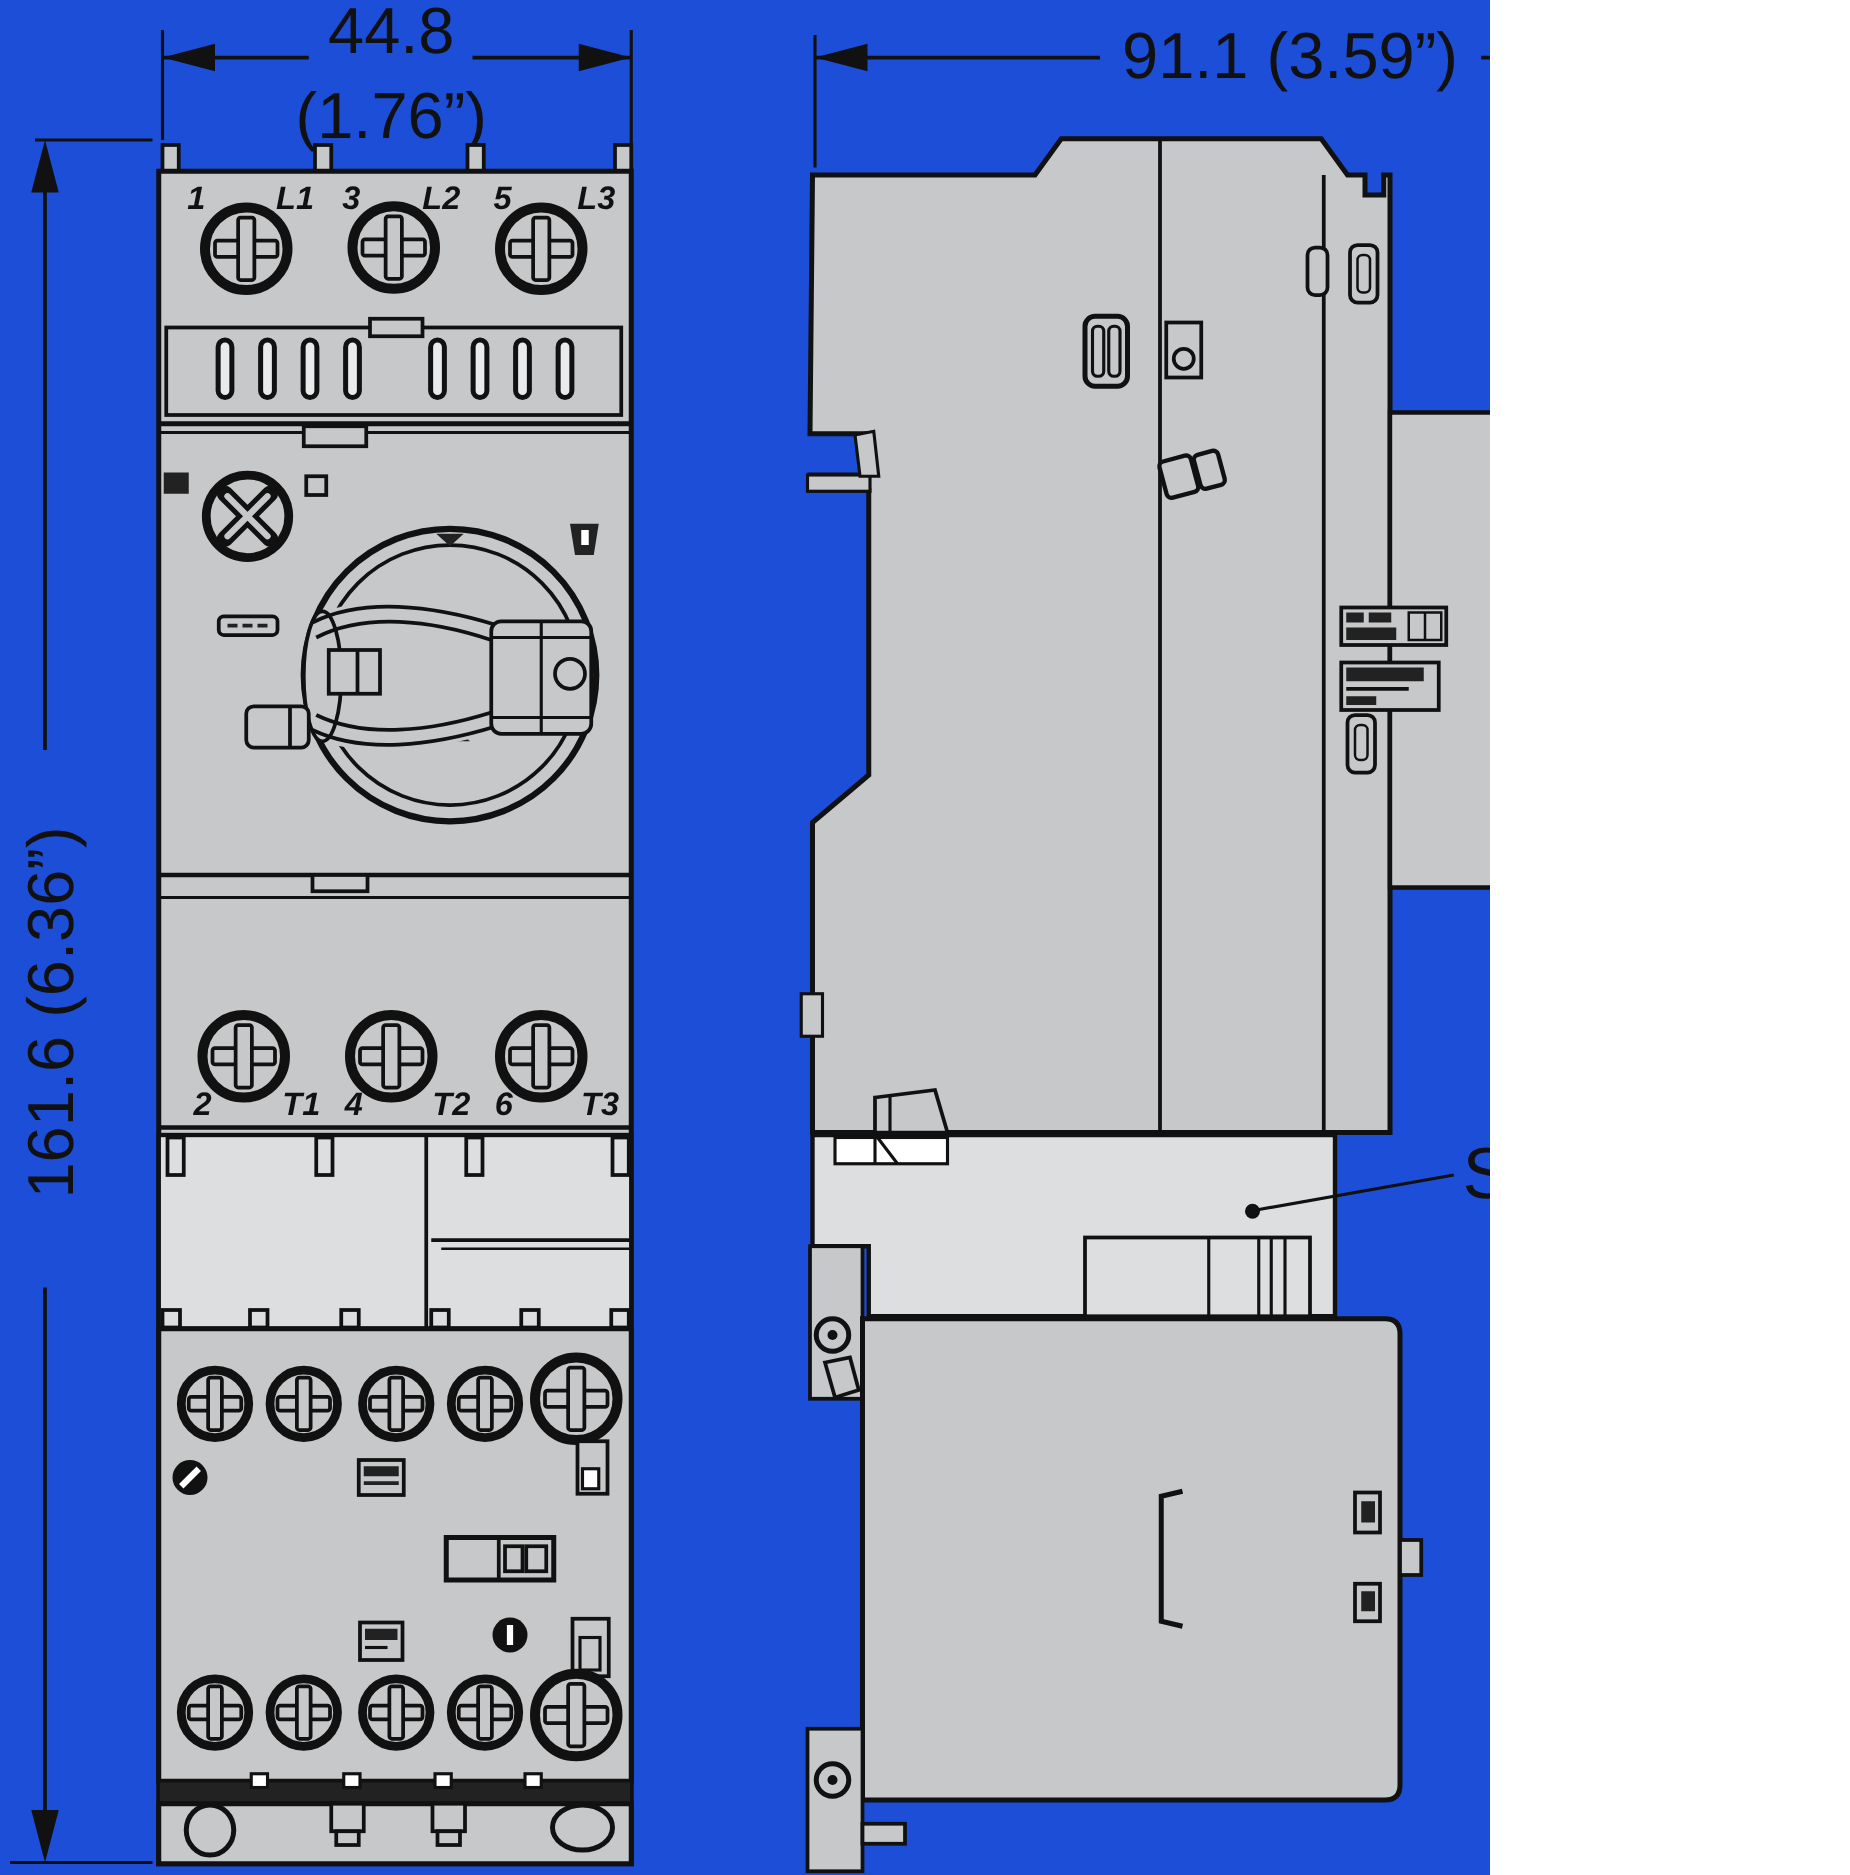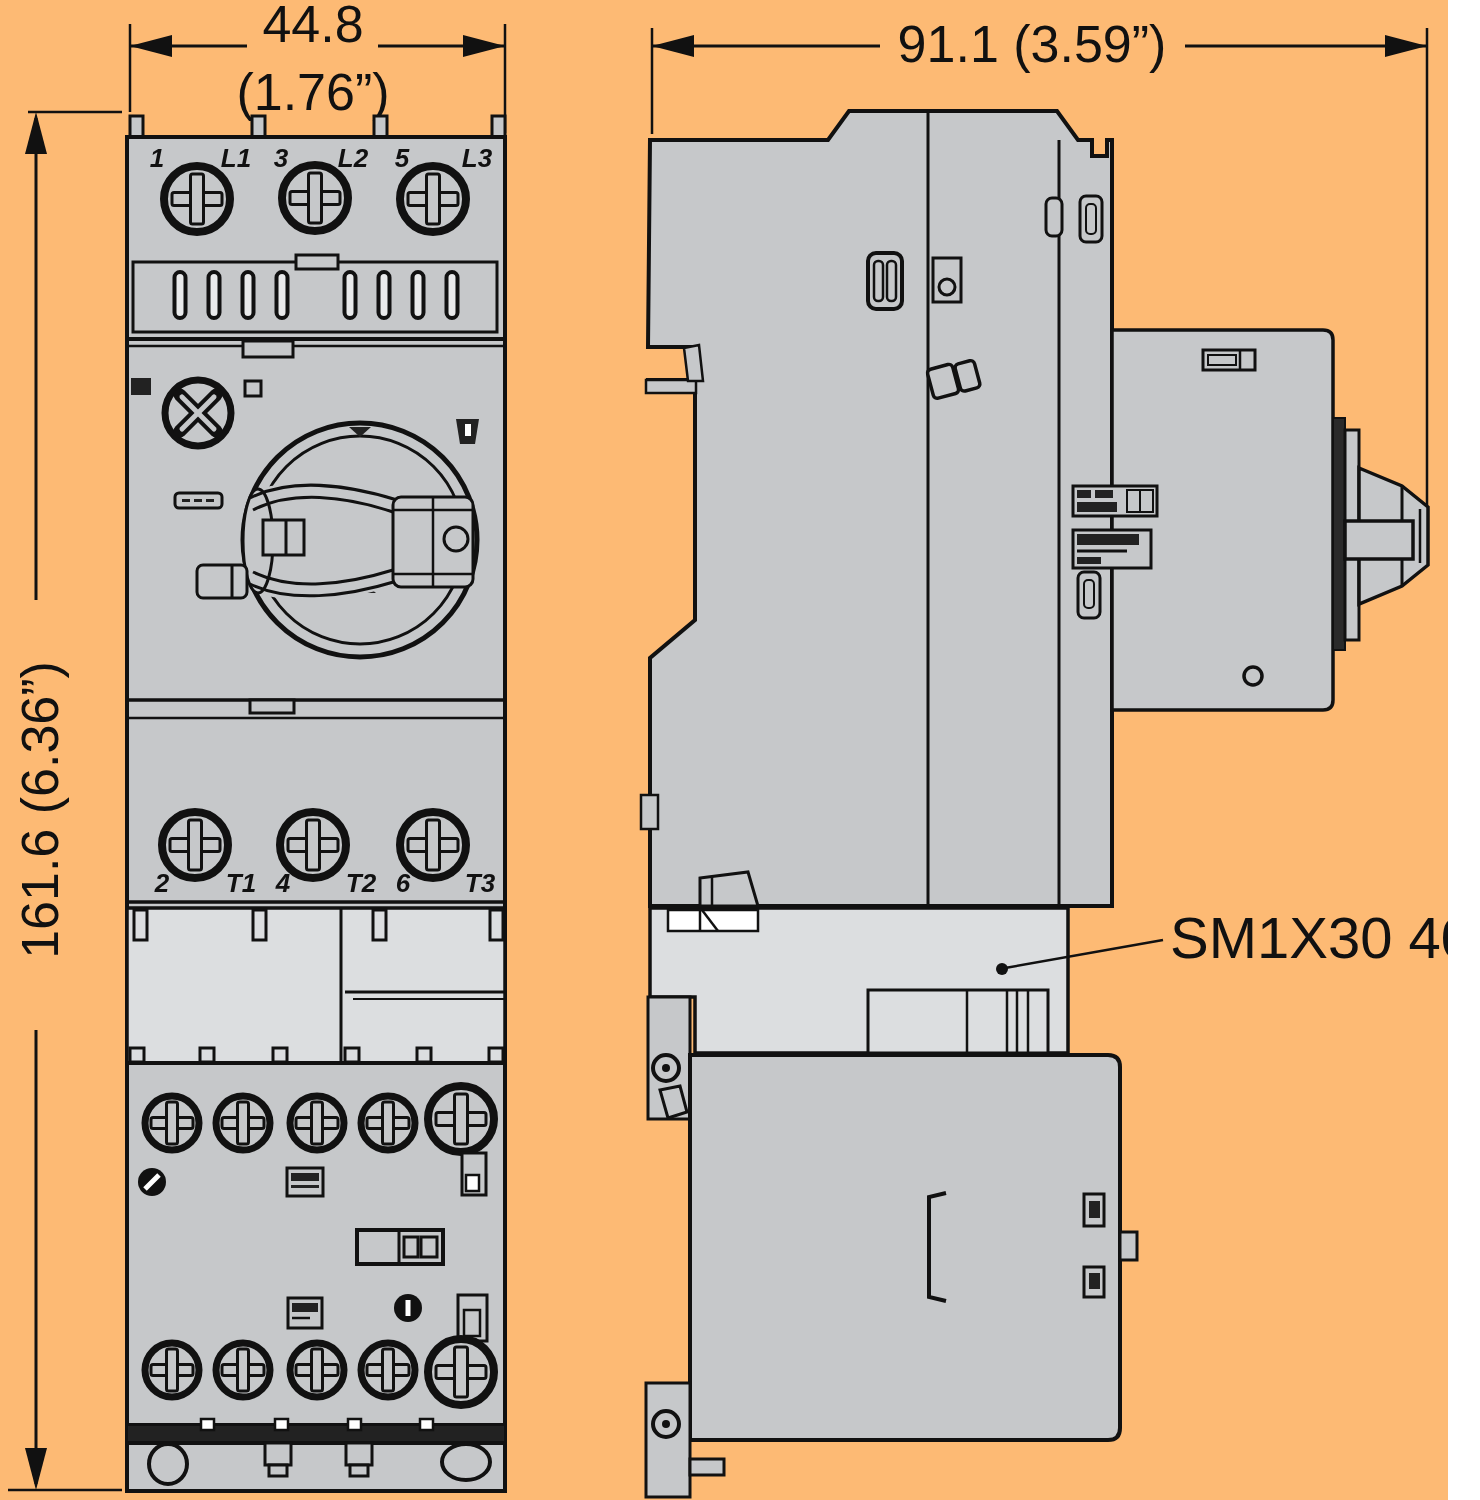--- a/index.html
+++ b/index.html
@@ -1,16 +1,16 @@
 <!DOCTYPE html>
 <html><head>
 <meta charset="utf-8">
 <style>
   html,body{margin:0;padding:0;background:#fff;}
-  .stage{width:1448px;height:1500px;position:relative;background:#fdba74;overflow:hidden;}
+  .stage{width:1192px;height:1500px;position:relative;background:#1d4ed8;overflow:hidden;}
   svg{display:block;}
   .dim-text{font:52px "Liberation Sans", sans-serif;fill:#111;text-anchor:middle;}
   .label-text{font:58px "Liberation Sans", sans-serif;fill:#111;text-anchor:start;}
   .term-text{font:italic 700 26px "Liberation Sans", sans-serif;fill:#111;text-anchor:middle;}
   .ln{stroke:#111;fill:none;}
   .body{fill:#c6c8ca;stroke:#111;}
   .lightbody{fill:#dcdee0;stroke:#111;}
   .darkfill{fill:#222;}
 </style>
 </head>

